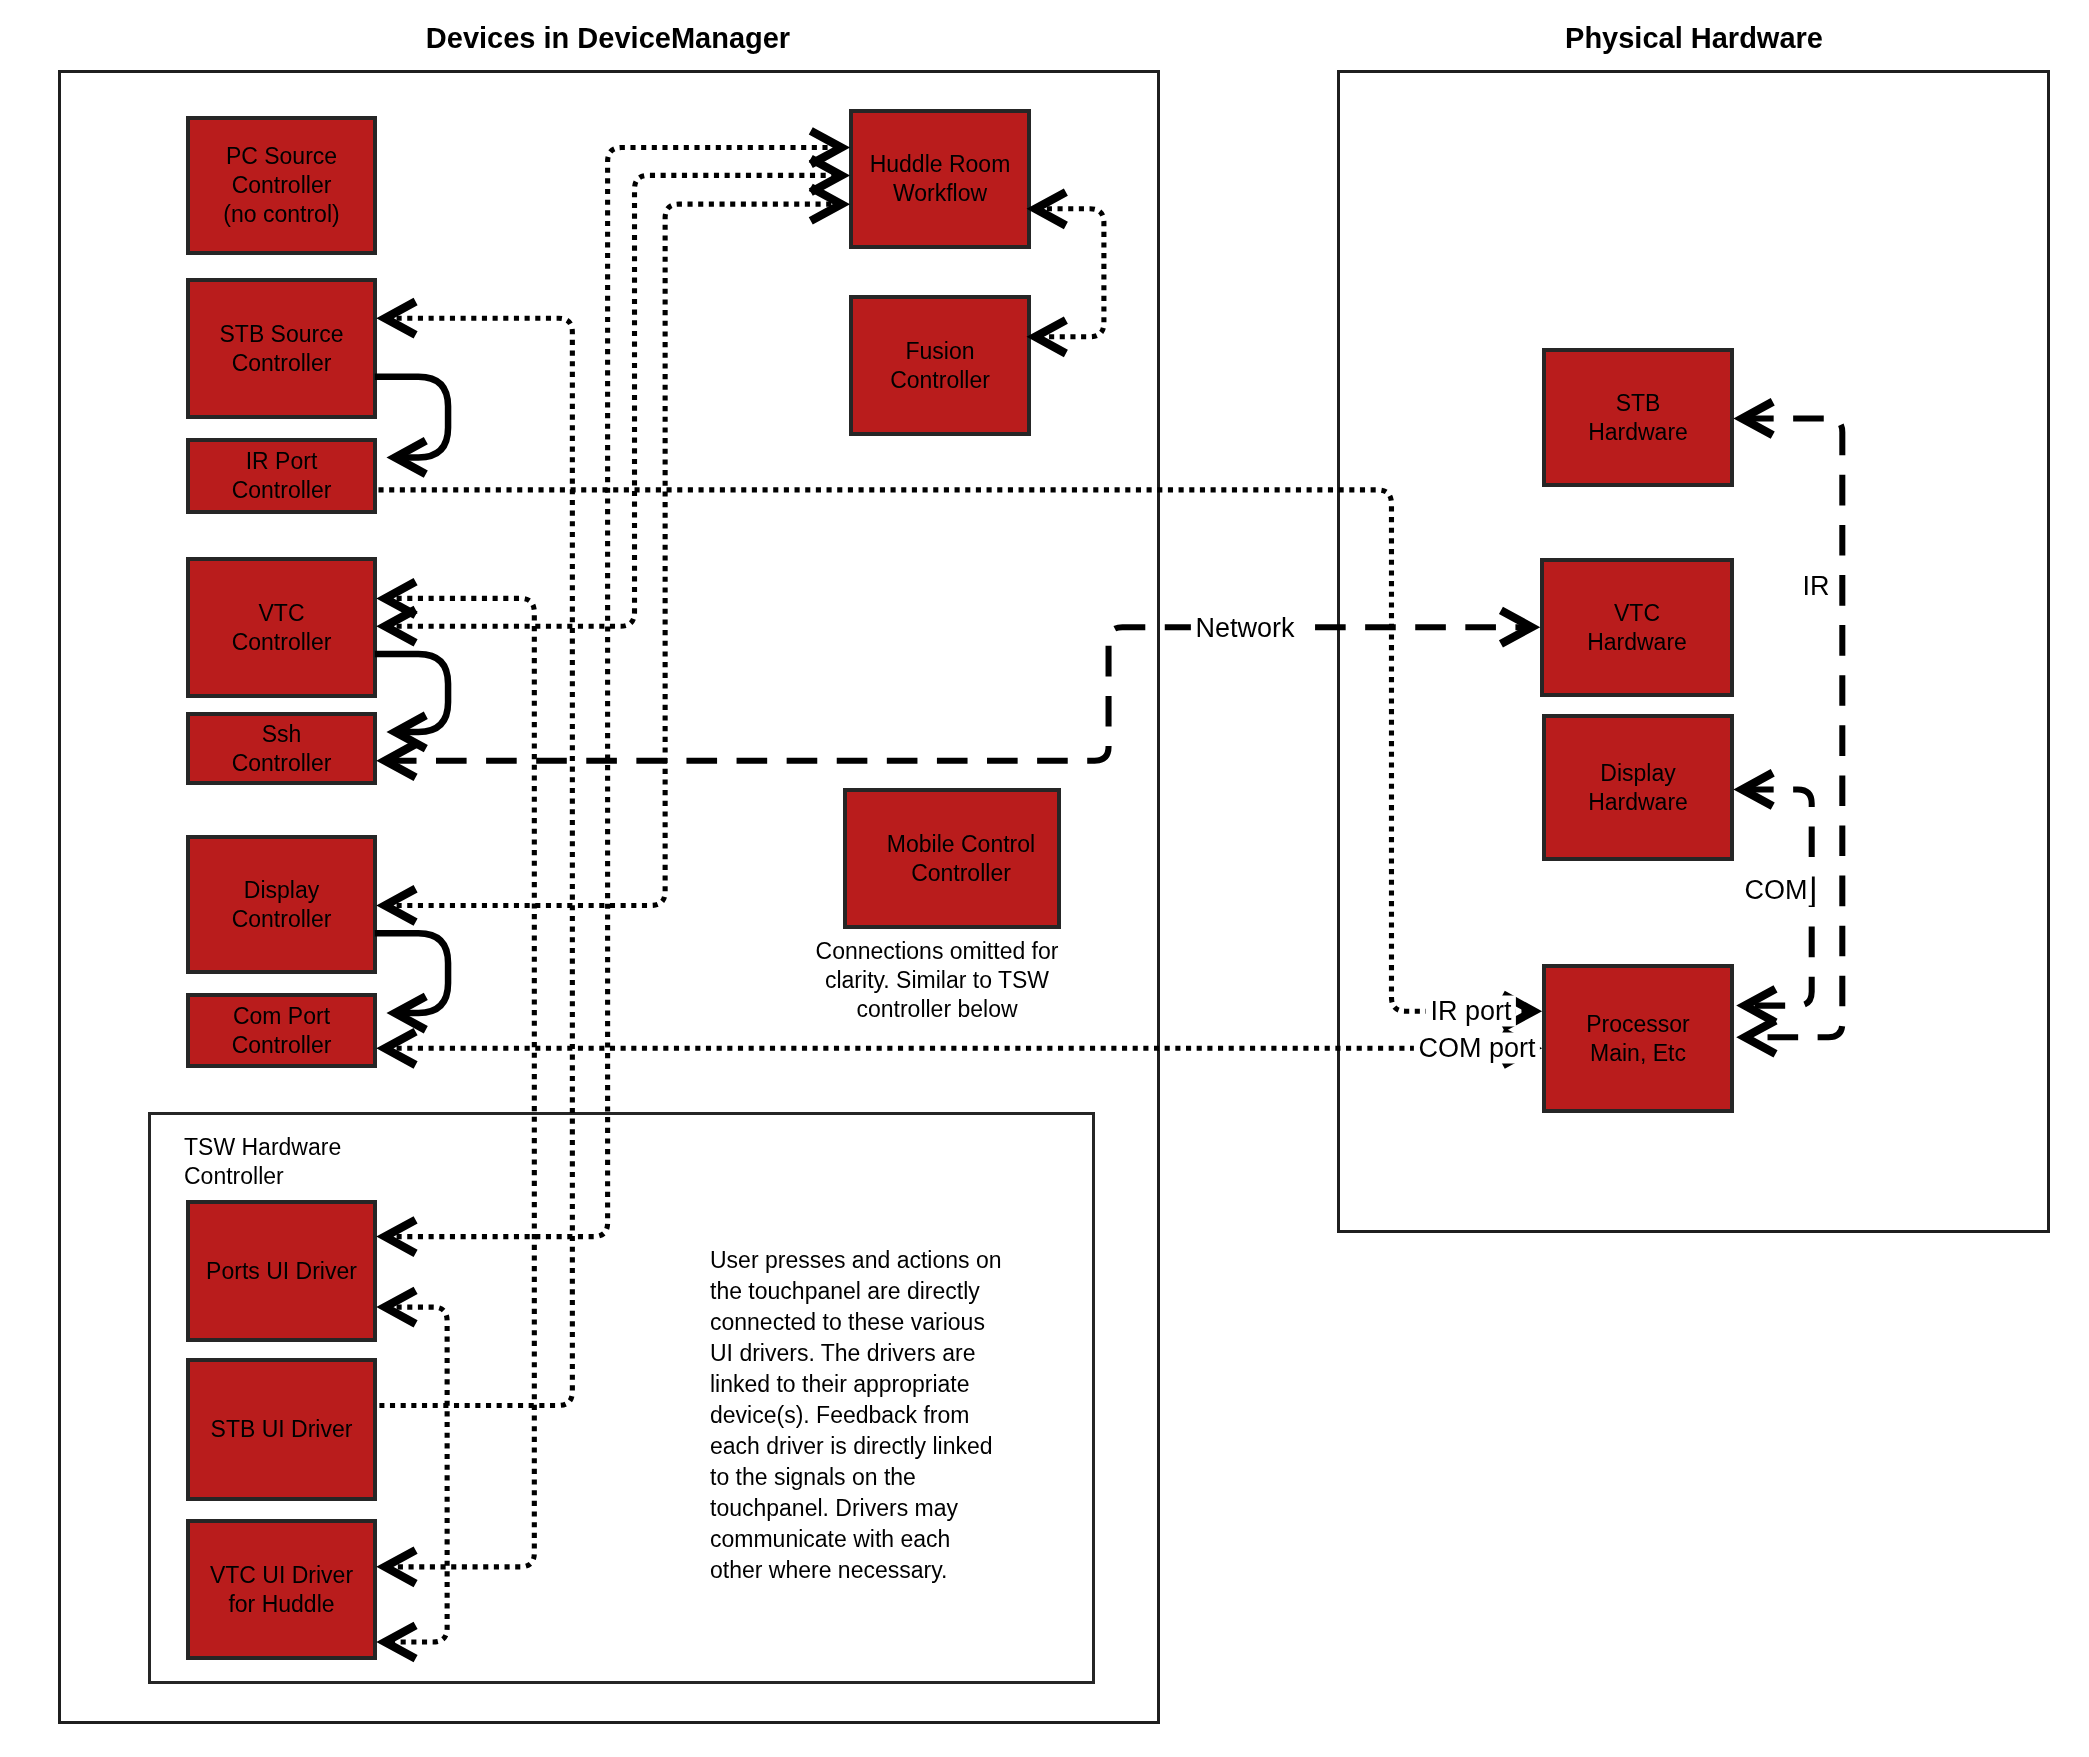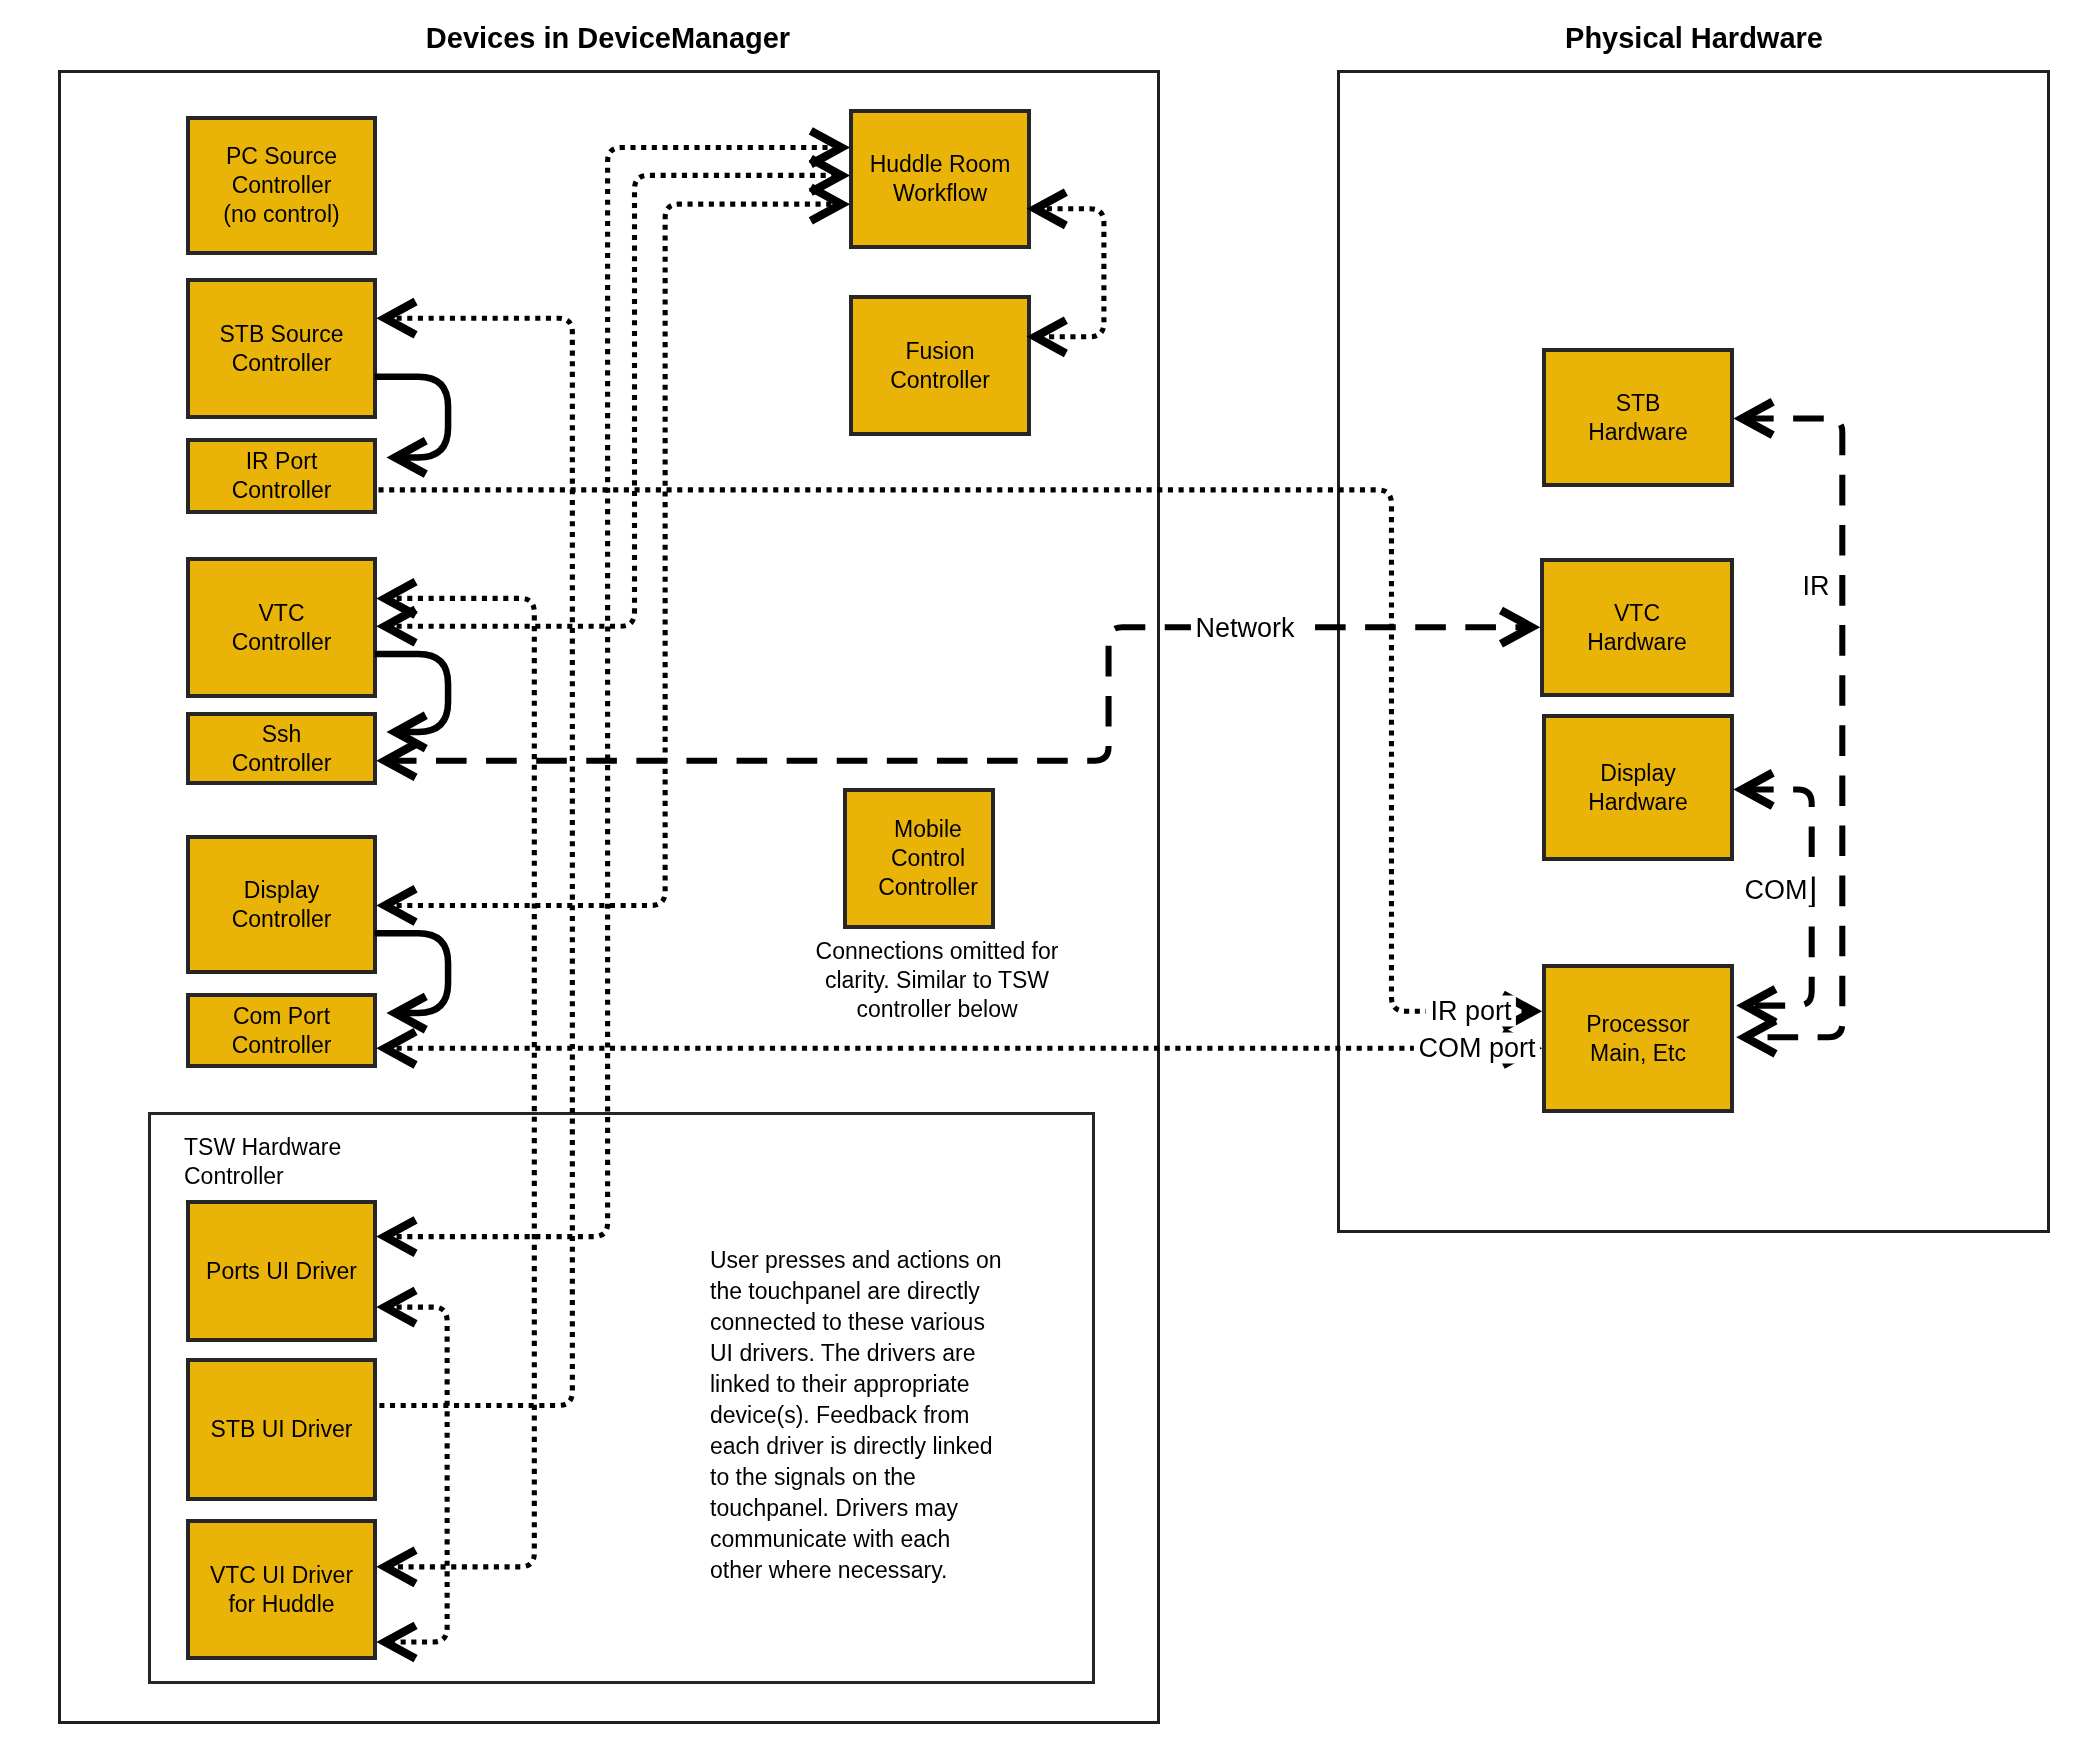--- a/index.html
+++ b/index.html
@@ -7,21 +7,21 @@
     position:relative;width:2090px;height:1758px;background:#ffffff;overflow:hidden;
     font-family:"Liberation Sans",sans-serif;color:#000000;
   }
   .sec-title{
     position:absolute;transform:translateX(-50%);font-size:29px;font-weight:bold;
     white-space:nowrap;letter-spacing:0px;
   }
   .outerbox{position:absolute;border:3.7px solid #1f1f1f;box-sizing:border-box;background:transparent;}
   .subbox{position:absolute;border:3.7px solid #262626;box-sizing:border-box;background:transparent;}
   .box{
-    position:absolute;border:4.6px solid #262626;box-sizing:border-box;background:#eab308;
+    position:absolute;border:4.6px solid #262626;box-sizing:border-box;background:#b91c1c;
     display:flex;align-items:center;justify-content:center;text-align:center;
     font-size:23px;line-height:29px;white-space:pre-line;
   }
   .freetext{position:absolute;font-size:23px;line-height:29px;white-space:pre-line;}
   .note-center{text-align:center;transform:translateX(-50%);}
   .para{line-height:31px;}
   .linelabel{
     position:absolute;transform:translate(-50%,-50%);font-size:27px;white-space:nowrap;
     background:#ffffff;padding:0 4.6px;
   }
@@ -57,21 +57,21 @@
 Controller</div>
   <div class="box" style="left:186px;top:835px;width:191px;height:139px;">Display
 Controller</div>
   <div class="box" style="left:186px;top:993px;width:191px;height:75px;">Com Port
 Controller</div>
 
   <div class="box" style="left:849px;top:109px;width:182px;height:140px;">Huddle Room
 Workflow</div>
   <div class="box" style="left:849px;top:295px;width:182px;height:141px;">Fusion
 Controller</div>
-  <div class="box" style="left:843px;top:788px;width:152px;height:141px;padding-left:18px;">Mobile Control
+  <div class="box" style="left:843px;top:788px;width:218px;height:141px;padding-left:18px;">Mobile Control
 Controller</div>
   <div class="freetext note-center" style="left:937px;top:937px;">Connections omitted for
 clarity. Similar to TSW
 controller below</div>
 
   <div class="box" style="left:186px;top:1200px;width:191px;height:142px;">Ports UI Driver</div>
   <div class="box" style="left:186px;top:1519px;width:191px;height:141px;">VTC UI Driver
 for Huddle</div>
   <div class="box" style="left:186px;top:1358px;width:191px;height:143px;">STB UI Driver</div>
   <div class="freetext para" style="left:710px;top:1245px;">User presses and actions on

